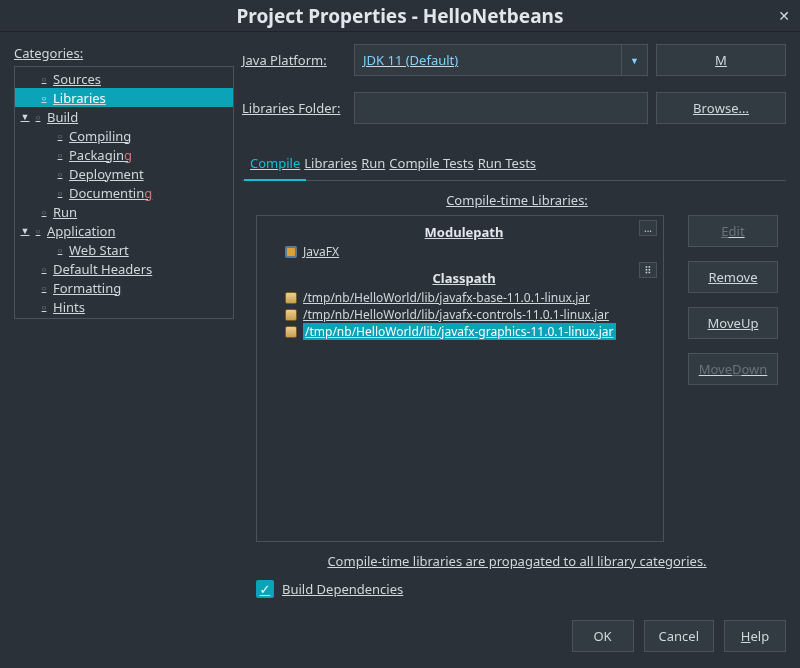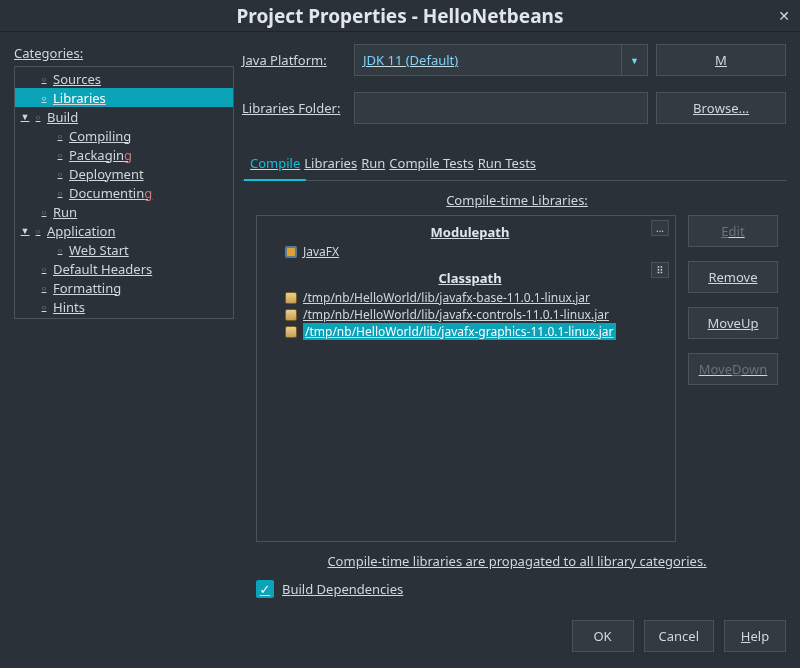--- a/index.html
+++ b/index.html
@@ -34,21 +34,21 @@
 .btn .ul { text-decoration: underline; }
 .btn.wide { width: 130px; }
 .btn.disabled { color: #6a737b; cursor: default; }
 
 .tabs { display: flex; border-bottom: 1px solid #4a525a; margin-top: 18px; padding: 0 6px; }
 .tab { padding: 6px 2px 8px 2px; cursor: pointer; color: #cfd8dc; position: relative; }
 .tab.active { color: #14c0d8; }
 .tab.active::after { content: ""; position: absolute; left: -4px; right: -4px; bottom: -1px; height: 2px; background: #14c0d8; }
 
 .lib-area { flex: 1; display: flex; flex-direction: column; padding: 10px 8px 0 14px; min-height: 0; text-align: center; }
-.lib-body { flex: 1; display: flex; gap: 12px; min-height: 0; }
+.lib-body { flex: 1; display: flex; gap: 24px; min-height: 0; }
 .lib-tree { flex: 1; border: 1px solid #4a525a; background: #2a3138; padding: 4px 4px; overflow: auto; position: relative; min-height: 0; }
 .lib-side { width: 90px; display: flex; flex-direction: column; gap: 14px; }
 .lib-side .btn { width: 90px; padding: 0; }
 
 .lt-group { font-weight: bold; color: #e0e6eb; padding: 3px 0 2px 8px; }
 .lt-row { display: flex; align-items: center; height: 17px; padding-left: 24px; gap: 6px; white-space: nowrap; font-size: 12px; }
 .lt-row.sel .txt { background: #0aa3b8; color: #fff; padding: 0 2px; }
 .jar-icon { width: 12px; height: 12px; background: linear-gradient(#e8d090,#c9a050); border: 1px solid #7a5a20; border-radius: 2px; flex-shrink: 0; }
 .javafx-icon { width: 12px; height: 12px; background: #5a7a9a; border-radius: 2px; flex-shrink: 0; position: relative; }
 .javafx-icon::after { content: ""; position: absolute; inset: 2px; background: #e0a030; border-radius: 1px; }

